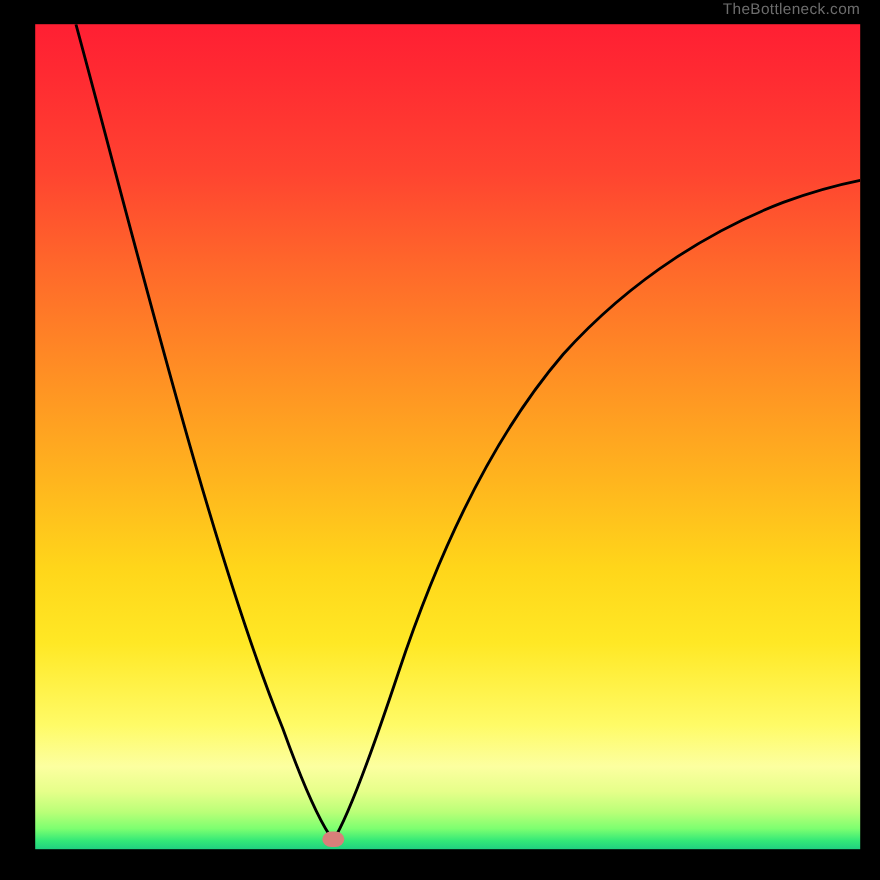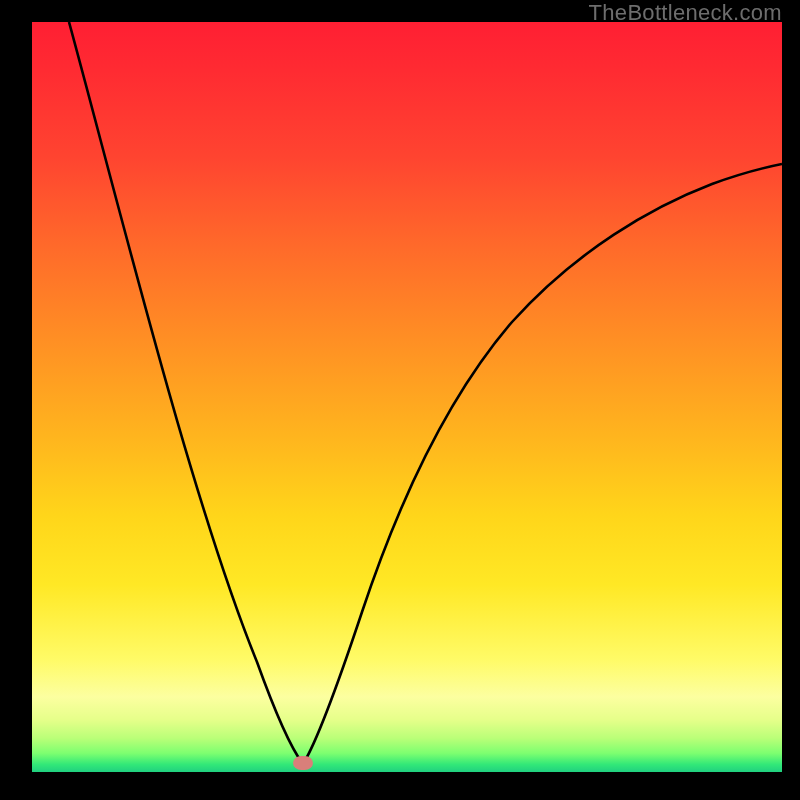--- a/index.html
+++ b/index.html
@@ -52,21 +52,21 @@
   .min-marker {
     position: absolute;
     background: #d97f7a;
     border-radius: 50% / 60%;
   }
   .watermark {
     position: absolute;
     top: 0px;
     right: 18px;
     color: #6d6d6d;
-    font-size: 22px;
+    font-size: 14px;
     font-weight: 500;
     letter-spacing: 0.3px;
     user-select: none;
   }
 </style>
 </head>
 <body>
 
 <div class="frame">
   <div class="watermark">TheBottleneck.com</div>

